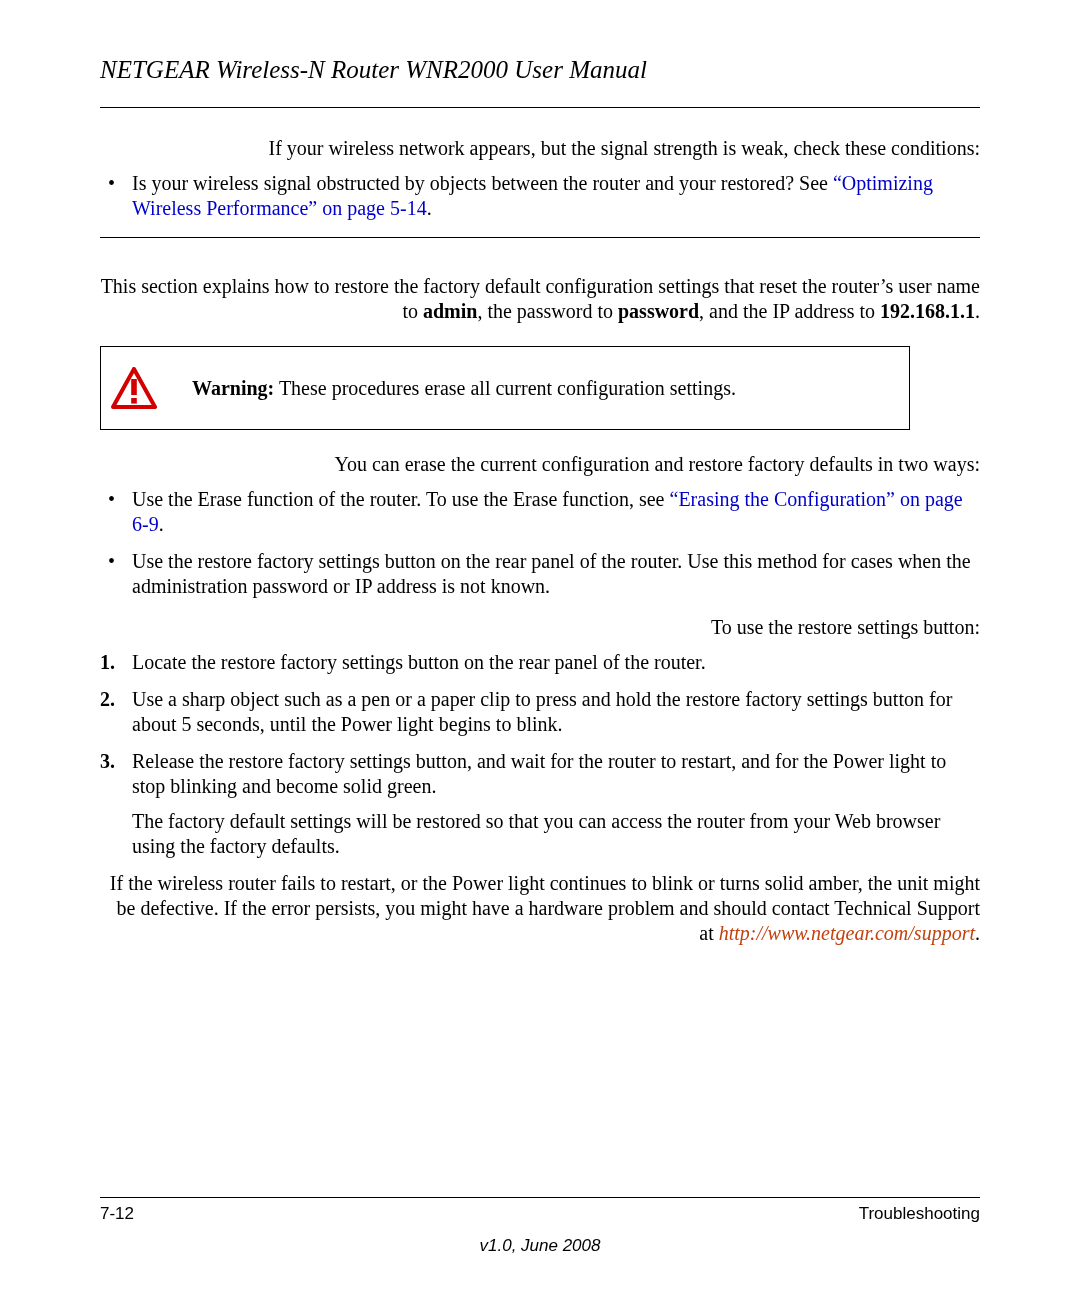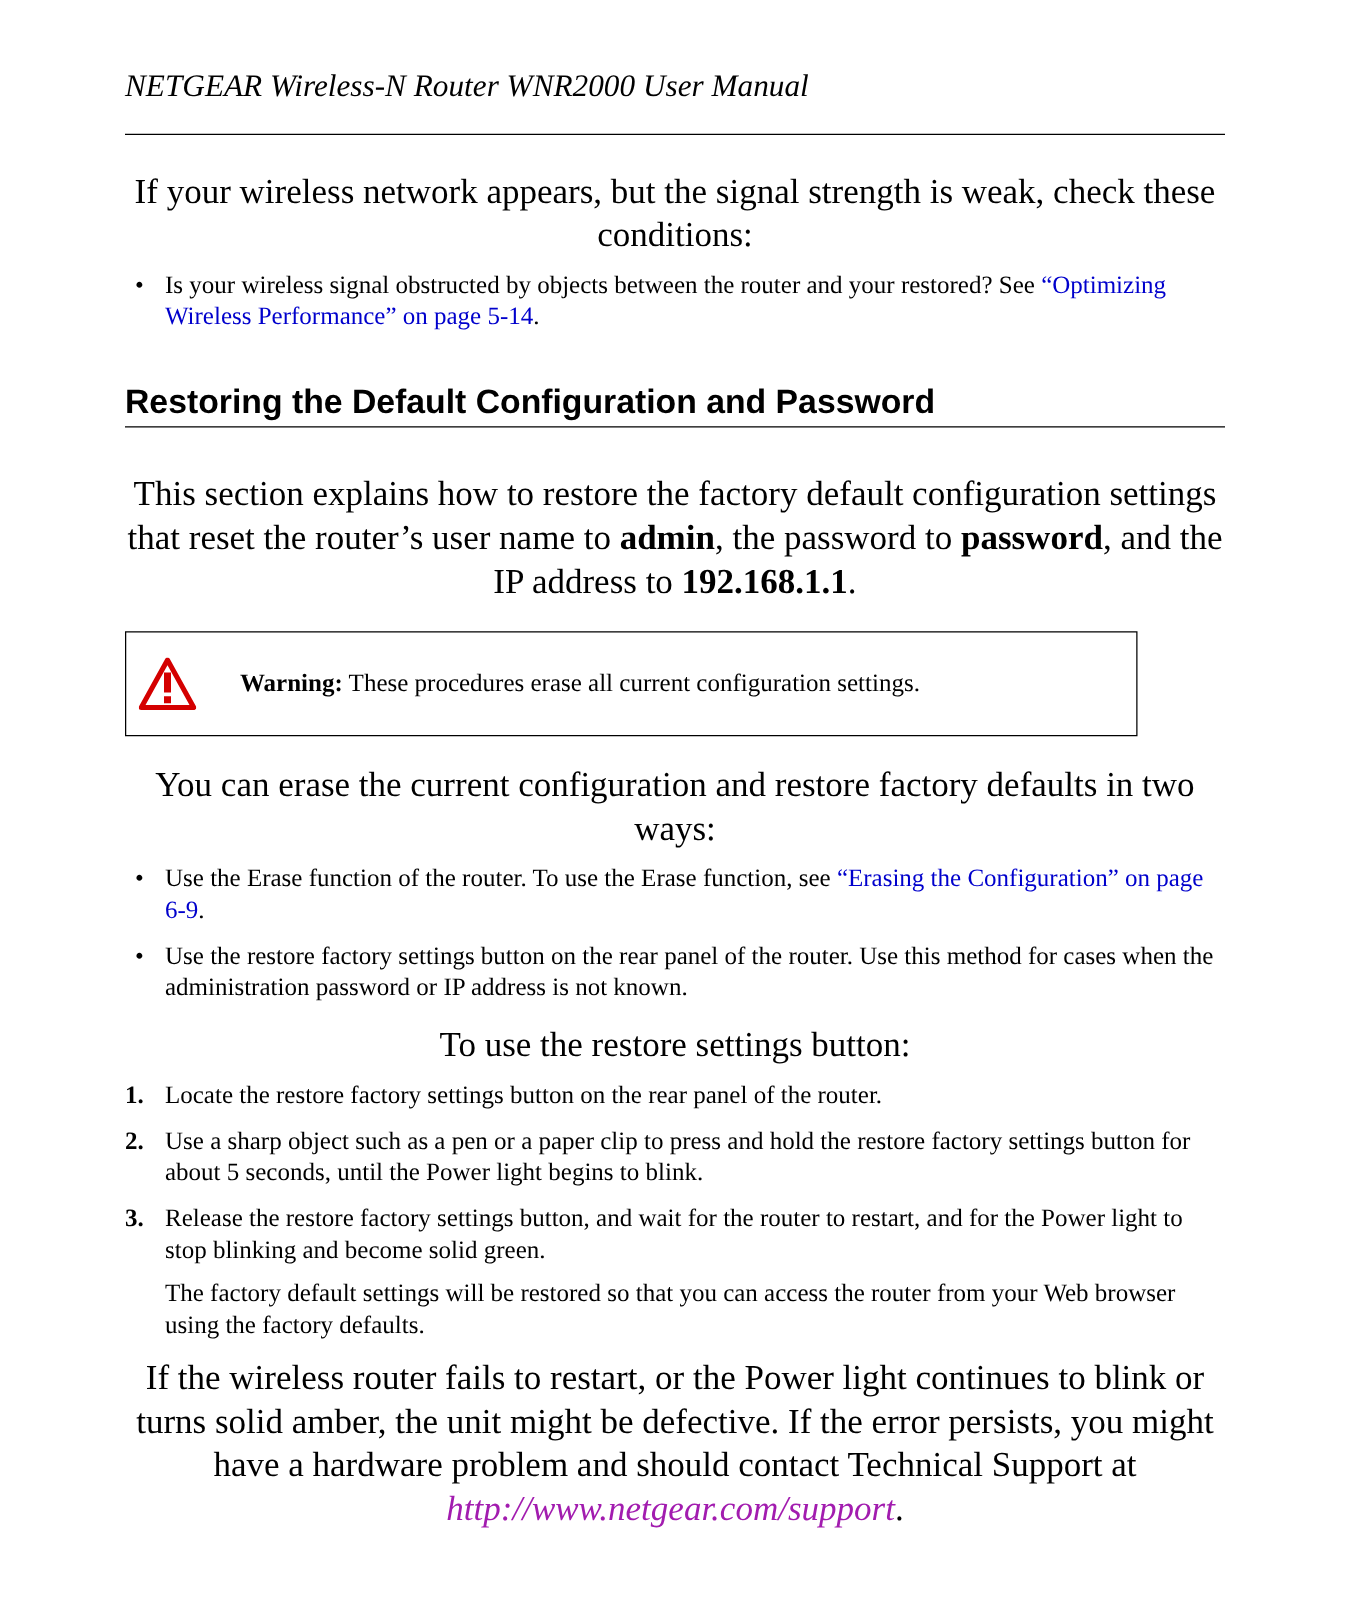--- a/index.html
+++ b/index.html
@@ -20,24 +20,24 @@
     font-style: italic;
     font-size: 25px;
     margin-bottom: 23px;
   }
   .hr {
     border: none;
     border-top: 1.5px solid #000;
     margin: 0 0 28px 0;
   }
   p.body {
-    font-size: 28px;
+    font-size: 20px;
     line-height: 1.25;
     margin: 0 0 10px 0;
-    text-align: center;
+    text-align: right;
   }
   ul.bullets {
     list-style: none;
     padding: 0;
     margin: 0 0 16px 0;
   }
   ul.bullets > li {
     font-size: 20px;
     line-height: 1.25;
     position: relative;
@@ -82,21 +82,21 @@
   }
   .section-rule {
     border: none;
     border-top: 1.5px solid #000;
     margin: 0 0 36px 0;
   }
   .link {
     color: #0000cc;
   }
   .link-italic {
-    color: #a21caf;
+    color: #c2410c;
     font-style: italic;
   }
   .bold { font-weight: bold; }
   .warning-box {
     border: 1px solid #000;
     display: flex;
     align-items: center;
     margin: 22px 0 22px 0;
     padding: 0;
     box-sizing: border-box;
@@ -151,21 +151,20 @@
   <hr class="hr">
 
   <p class="body">If your wireless network appears, but the signal strength is weak, check these conditions:</p>
 
   <ul class="bullets">
     <li>
       <span>Is your wireless signal obstructed by objects between the router and your restored? See </span><span class="link">“Optimizing Wireless Performance” on page 5-14</span><span>.</span>
     </li>
   </ul>
 
-  <h2 class="section">Restoring the Default Configuration and Password</h2>
   <hr class="section-rule">
 
   <p class="body">
     <span>This section explains how to restore the factory default configuration settings that reset the router’s user name to </span><span class="bold">admin</span><span>, the password to </span><span class="bold">password</span><span>, and the IP address to </span><span class="bold">192.168.1.1</span><span>.</span>
   </p>
 
   <div class="warning-box">
     <div class="warning-icon-cell">
       <svg width="46" height="42" viewBox="0 0 46 42">
         <polygon points="23,2 44,40 2,40" fill="none" stroke="#d40000" stroke-width="4" stroke-linejoin="round"></polygon>
@@ -201,14 +200,22 @@
     <li>
       <span>Release the restore factory settings button, and wait for the router to restart, and for the Power light to stop blinking and become solid green.</span>
       <div class="step-sub">The factory default settings will be restored so that you can access the router from your Web browser using the factory defaults.</div>
     </li>
   </ol>
 
   <p class="body">
     <span>If the wireless router fails to restart, or the Power light continues to blink or turns solid amber, the unit might be defective. If the error persists, you might have a hardware problem and should contact Technical Support at </span><span class="link-italic">http://www.netgear.com/support</span><span>.</span>
   </p>
 
+  <div class="footer">
+    <hr class="footer-rule">
+    <div class="footer-row">
+      <span>7-12</span>
+      <span>Troubleshooting</span>
+    </div>
+    <div class="footer-version">v1.0, June 2008</div>
+  </div>
 
 </div>
 
 </body></html>

